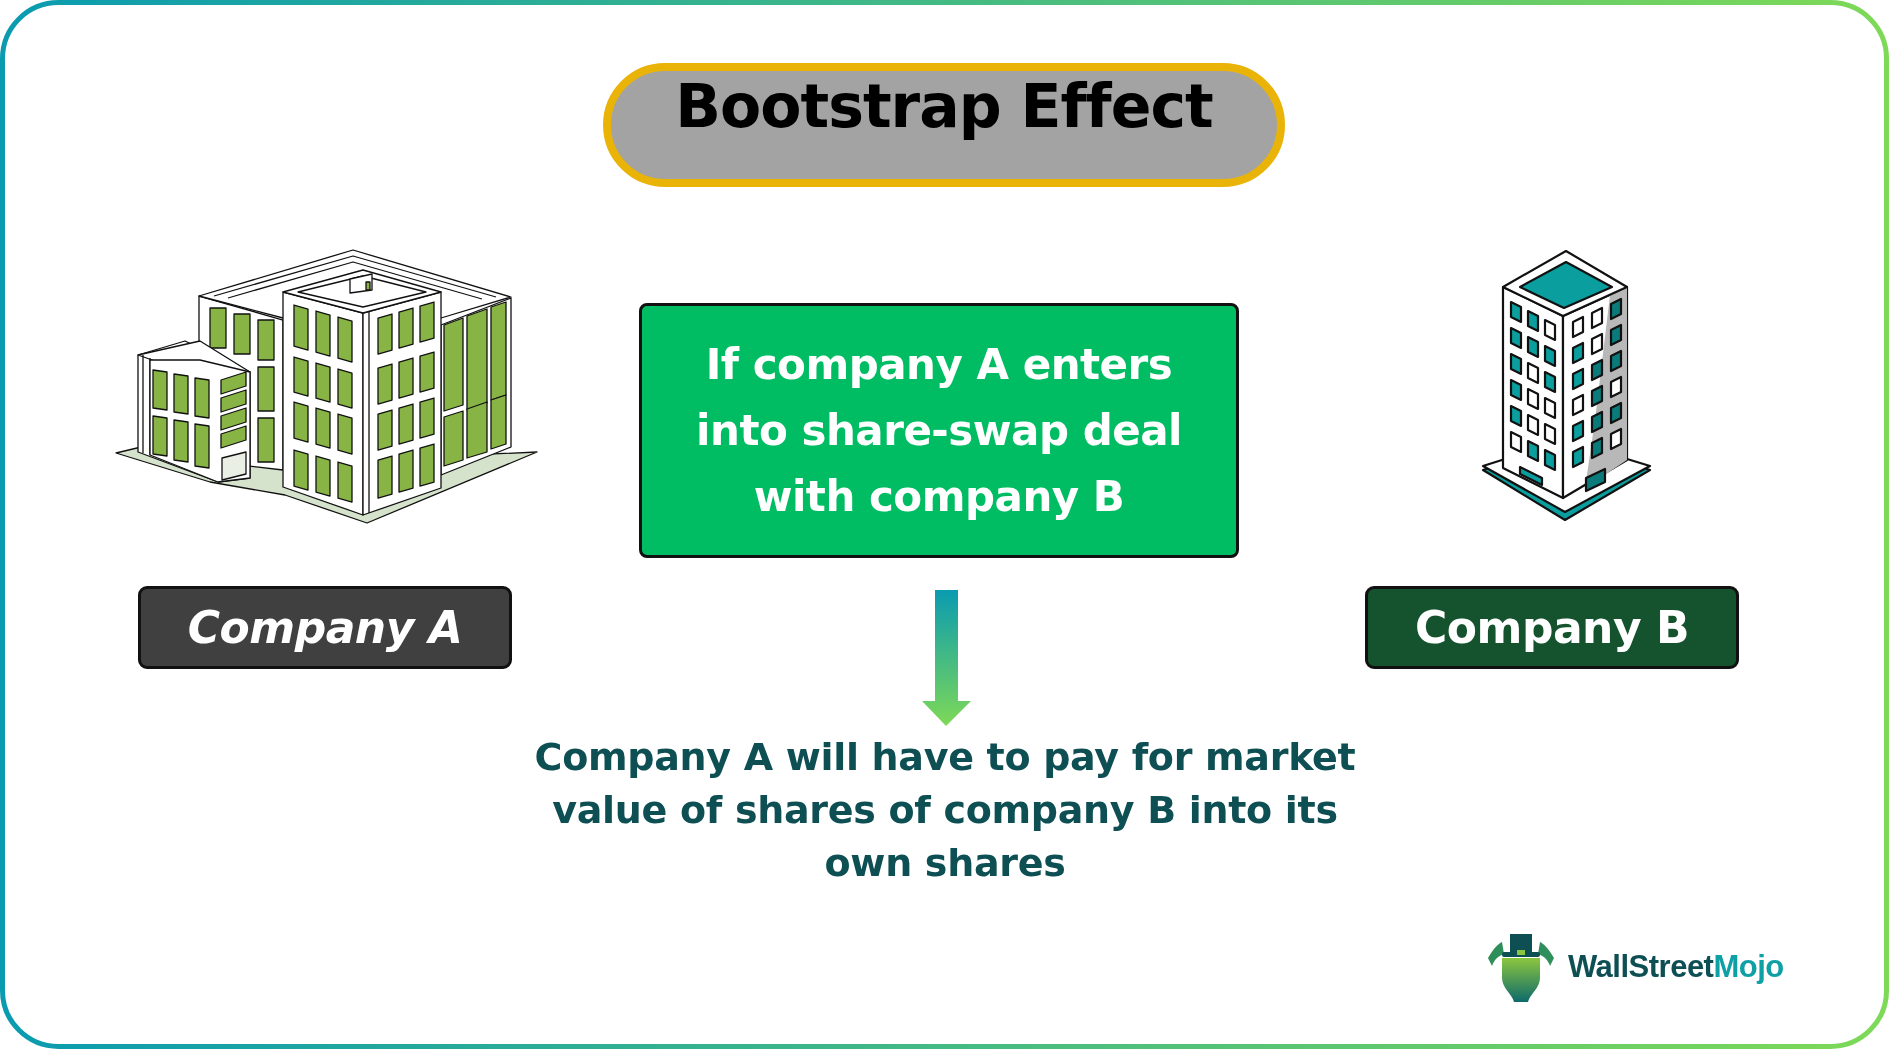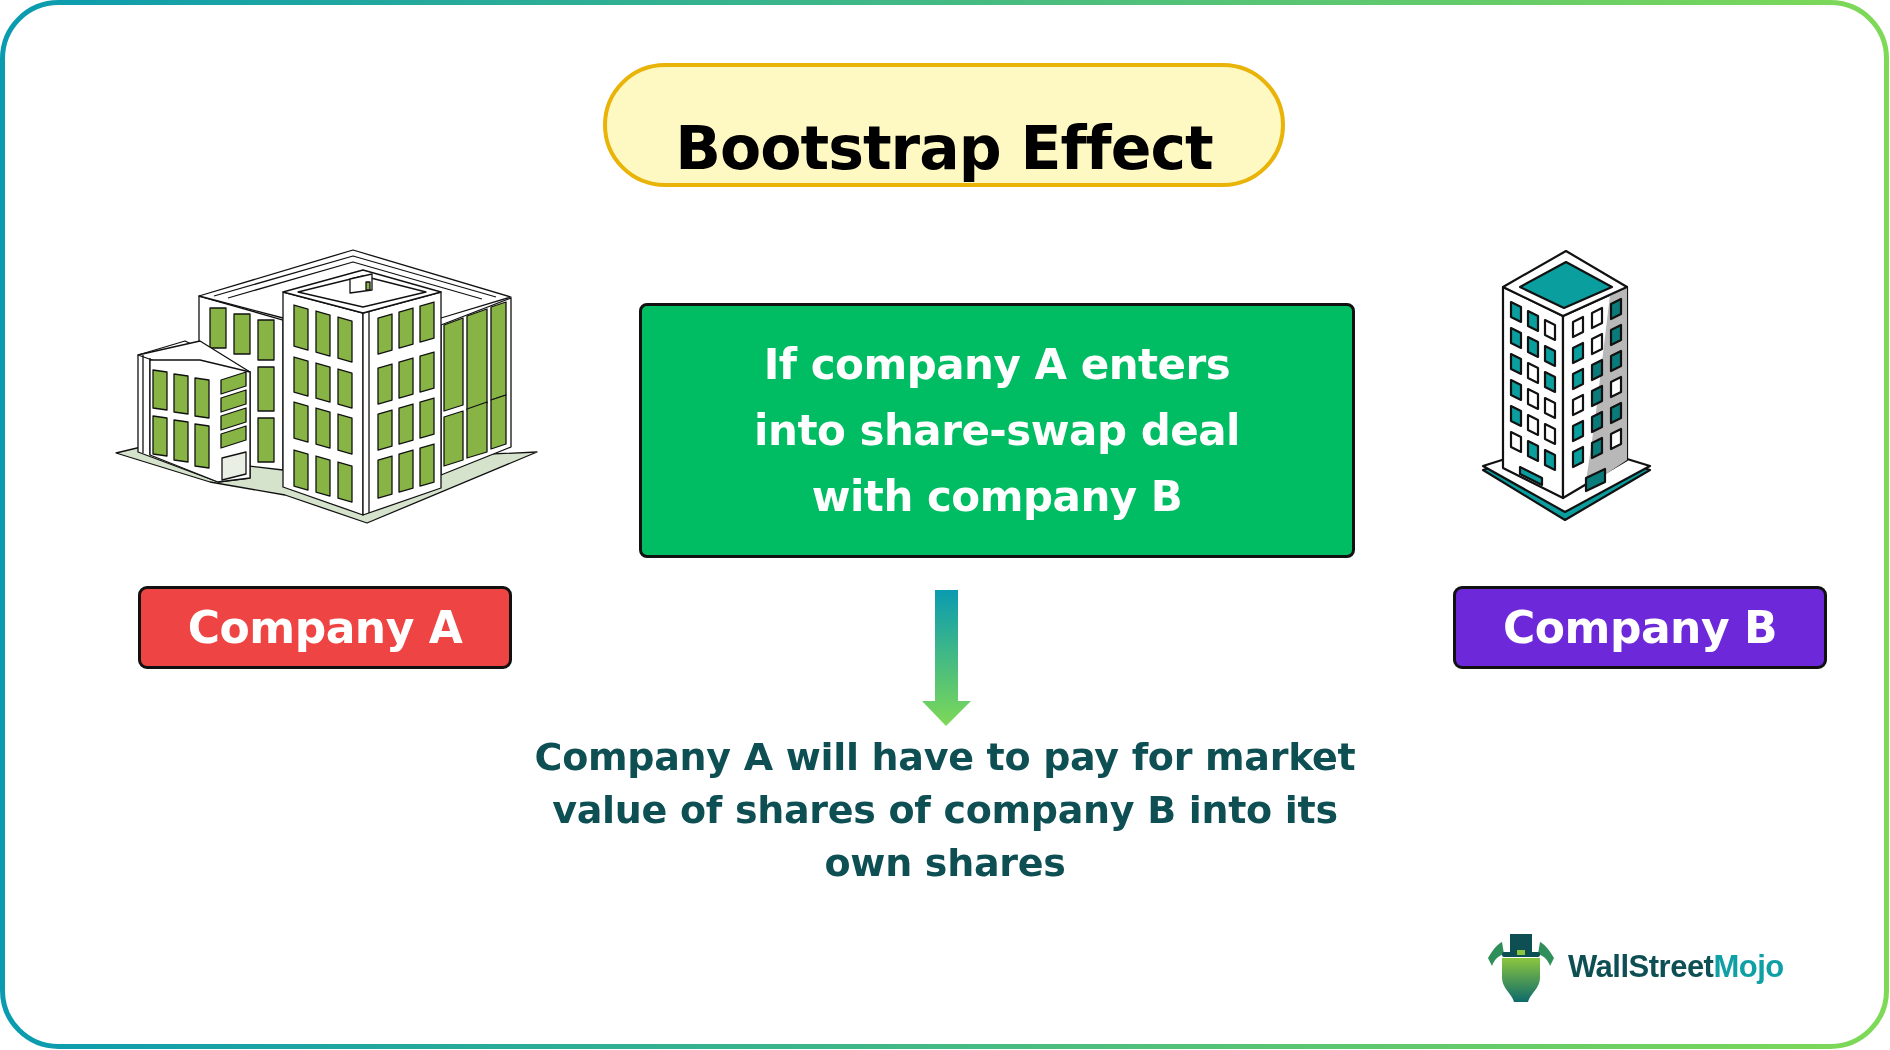--- a/index.html
+++ b/index.html
@@ -2,36 +2,36 @@
 <html><head>
 <meta charset="utf-8">
 <style>
   html, body { margin:0; padding:0; background:#ffffff; }
   body { width:1890px; height:1050px; position:relative; overflow:hidden; font-family:"DejaVu Sans", sans-serif; }
   .frame {
     position:absolute; left:0; top:0; width:1890px; height:1050px;
   }
   .title-pill {
     position:absolute; left:603px; top:63px; width:682px; height:124px;
-    border:4px solid #eab308; border-radius:64px; box-sizing:border-box;
-    display:flex; align-items:flex-end; justify-content:center; background:#fef9c3;
+    border:8px solid #eab308; border-radius:64px; box-sizing:border-box;
+    display:flex; align-items:flex-start; justify-content:center; background:#a3a3a3;
   }
   .title-text { font-family:"DejaVu Sans", sans-serif; font-weight:bold; font-size:60px; color:#000; letter-spacing:-1px; }
   .green-box {
-    position:absolute; left:639px; top:303px; width:716px; height:255px;
+    position:absolute; left:639px; top:303px; width:600px; height:255px;
     background:#00bd63; border:3px solid #111; border-radius:8px; box-sizing:border-box;
     display:flex; align-items:center; justify-content:center; text-align:center;
   }
   .green-box-text { color:#fff; font-weight:bold; font-size:42px; line-height:66px; width:560px; letter-spacing:-0.5px; }
   .label-box {
     position:absolute; top:586px; width:374px; height:83px; border:3px solid #111; border-radius:9px; box-sizing:border-box;
     display:flex; align-items:center; justify-content:center;
   }
-  .label-a { left:138px; background:#ef4444; }
-  .label-b { left:1453px; background:#6d28d9; }
+  .label-a { left:138px; background:#404040;font-style:italic; }
+  .label-b { left:1365px; background:#14532d; }
   .label-text { color:#fff; font-weight:bold; font-size:44px; letter-spacing:-0.5px; }
   .result-text {
     position:absolute; left:520px; top:731px; width:850px; text-align:center;
     color:#0e4f54; font-weight:bold; font-size:38px; line-height:53px; letter-spacing:-0.3px;
   }
   .logo { position:absolute; left:1484px; top:930px; height:74px; display:flex; align-items:center; }
   .logo-text { font-family:"Liberation Sans", sans-serif; font-weight:bold; font-size:31px; margin-left:10px; letter-spacing:-0.5px; }
   .logo-dark { color:#0e4f54; }
   .logo-teal { color:#0fa0a6; }
   svg.abs { position:absolute; left:0; top:0; }

